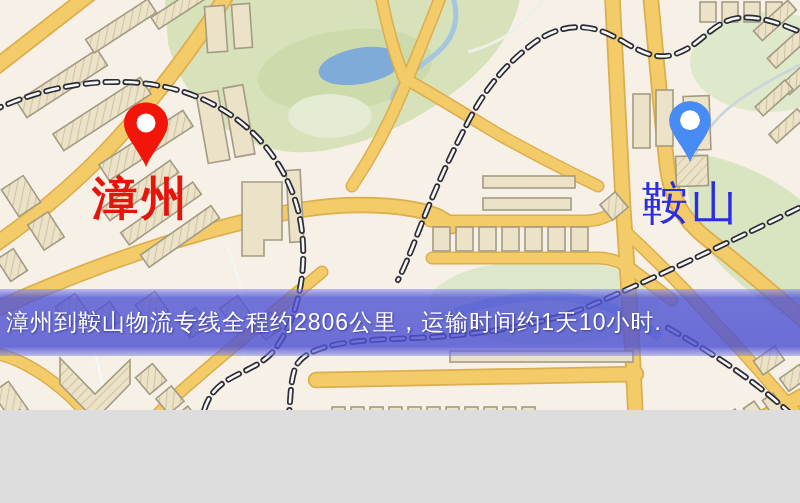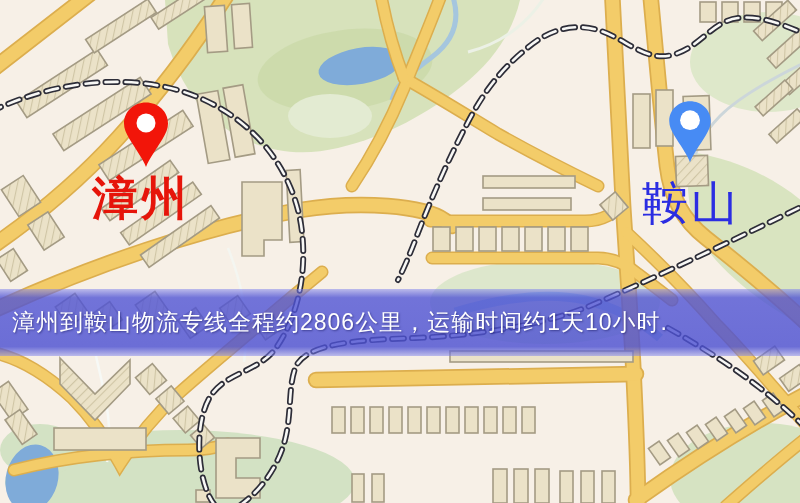--- a/index.html
+++ b/index.html
@@ -1,17 +1,17 @@
 <!DOCTYPE html>
 <html><head>
 <meta charset="utf-8">
 <style>
   html,body{margin:0;padding:0;background:#ddd;}
   .screen{
-    position:relative;width:800px;height:503px;overflow:hidden;
+    position:relative;width:800px;height:410px;overflow:hidden;
     background:#bef264;font-family:"Liberation Sans",sans-serif;
   }
   .map-art{position:absolute;left:0;top:0;}
   
   .rcA{stroke:#dcae4e;stroke-width:16.5;fill:none;stroke-linecap:round;}
   .rcB{stroke:#dcae4e;stroke-width:13;fill:none;stroke-linecap:round;}
   .rfA{stroke:#f3cc69;stroke-width:13;fill:none;stroke-linecap:round;}
   .rfB{stroke:#f3cc69;stroke-width:10;fill:none;stroke-linecap:round;}
   
   .rail-base{stroke:#2d2d38;stroke-width:6;fill:none;stroke-dasharray:12 8;stroke-linecap:round;}
@@ -30,21 +30,21 @@
     position:absolute;left:0;top:289px;width:800px;height:67px;
     background:linear-gradient(180deg,
       rgba(129,133,238,0.50) 0%,
       rgba(80,84,213,0.80) 13%,
       rgba(77,81,210,0.82) 86%,
       rgba(129,133,238,0.50) 100%);
     display:flex;align-items:center;
   }
   .route-banner .banner-text{
     color:#ffffff;font-size:23px;letter-spacing:1px;
-    padding-left:12px;white-space:nowrap;
+    padding-left:6px;white-space:nowrap;
     text-shadow:1px 1px 2px rgba(25,25,95,0.55);
   }
 </style>
 </head>
 <body>
 
 <div class="screen">
 
   <svg class="map-art" width="800" height="503" viewBox="0 0 800 503">
     <defs>

